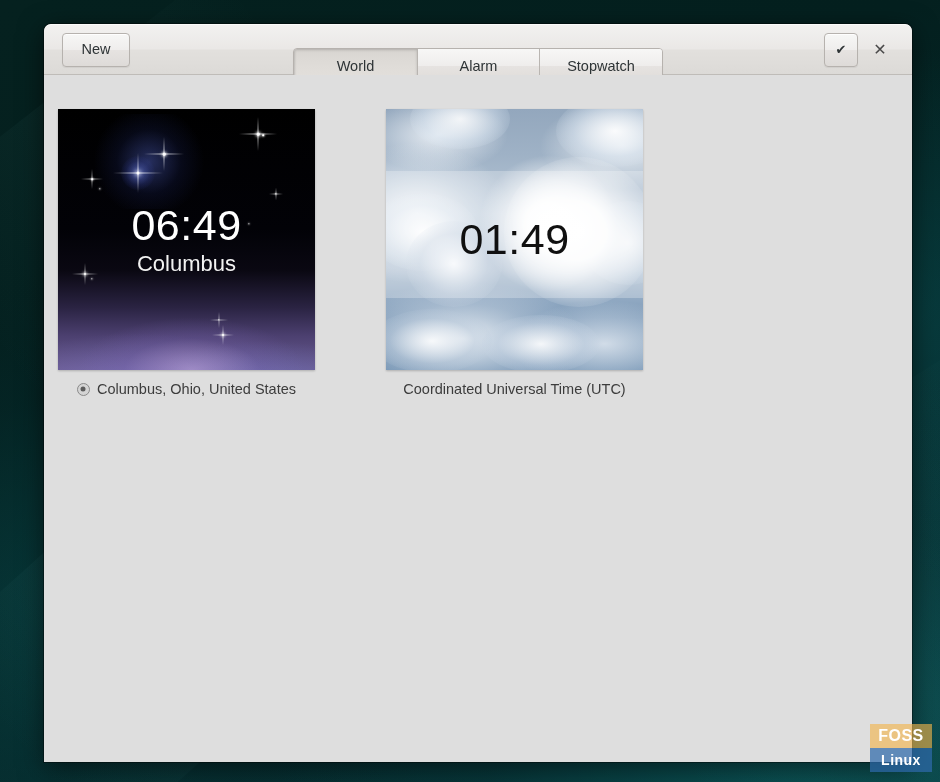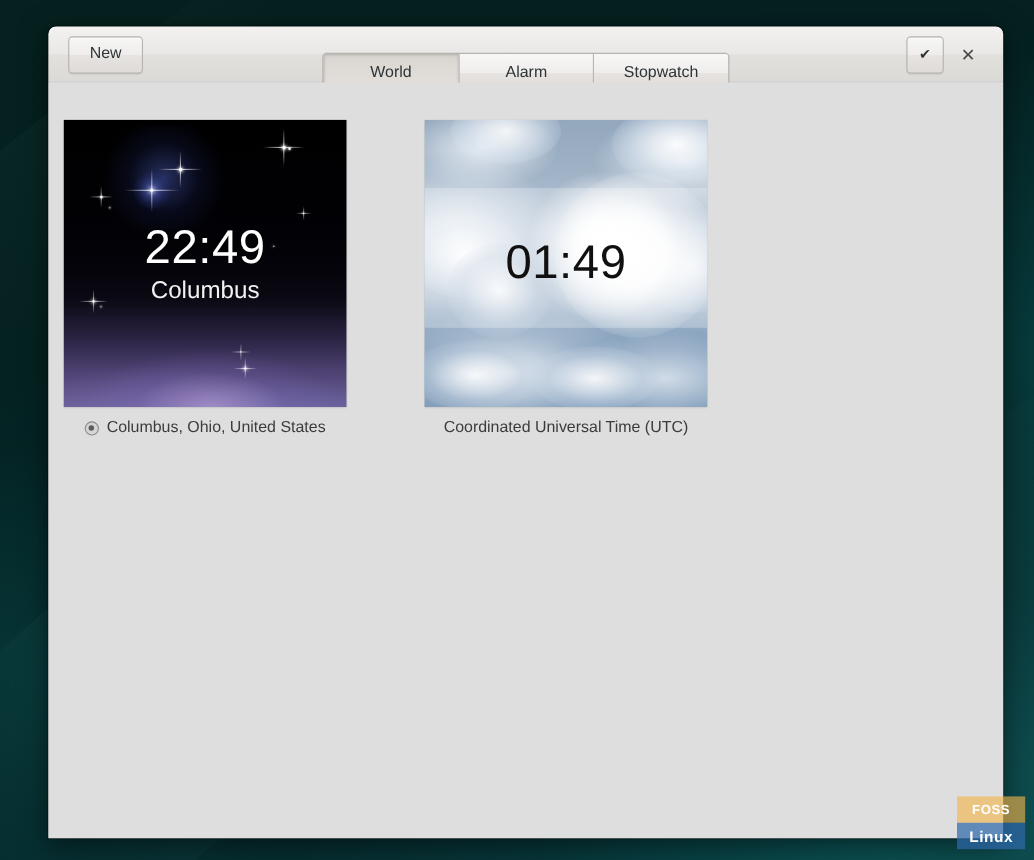--- a/index.html
+++ b/index.html
@@ -329,21 +329,21 @@
     z-index: 50;
     font-family: "Liberation Sans", sans-serif;
   }
   #watermark .wm-top {
     height: 24px;
     background: rgba(243,180,74,0.62);
     display: flex;
     align-items: center;
     justify-content: center;
     color: #ffffff;
-    font-size: 12px;
+    font-size: 16px;
     font-weight: bold;
     letter-spacing: 0.5px;
   }
   #watermark .wm-bot {
     height: 24px;
     background: rgba(46,106,170,0.72);
     display: flex;
     align-items: center;
     justify-content: center;
     color: #ffffff;
@@ -445,21 +445,21 @@
             </div>
             <div class="star" style="left:152px;top:213px;width:26px;height:26px;">
               <div class="ray-h" style="width:22px;opacity:0.85;"></div>
               <div class="ray-v" style="height:20px;opacity:0.85;"></div>
               <div class="core" style="width:2px;height:2px;box-shadow:0 0 3px 1px rgba(255,255,255,0.75);"></div>
             </div>
             <div class="star" style="left:184px;top:108px;width:14px;height:14px;">
               <div class="core" style="width:1.3px;height:1.3px;box-shadow:0 0 2px 0.5px rgba(255,255,255,0.55);"></div>
             </div>
 
-            <div class="tile-time">22:49</div>
+            <div class="tile-time">06:49</div>
             <div class="tile-sub">Columbus</div>
           </div>
 
           <div class="caption">
             <div id="home-icon"></div>
             <span class="label">Columbus, Ohio, United States</span>
           </div>
         </div>
 
         <div class="clock-cell">

